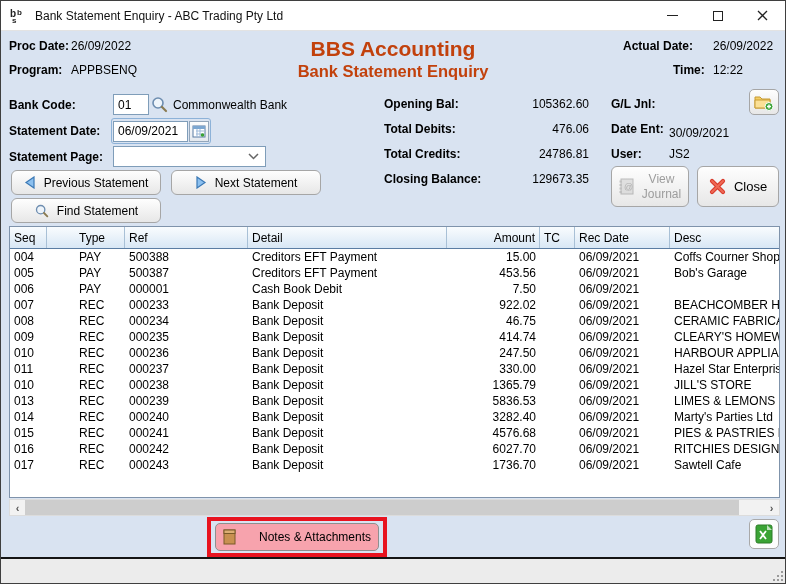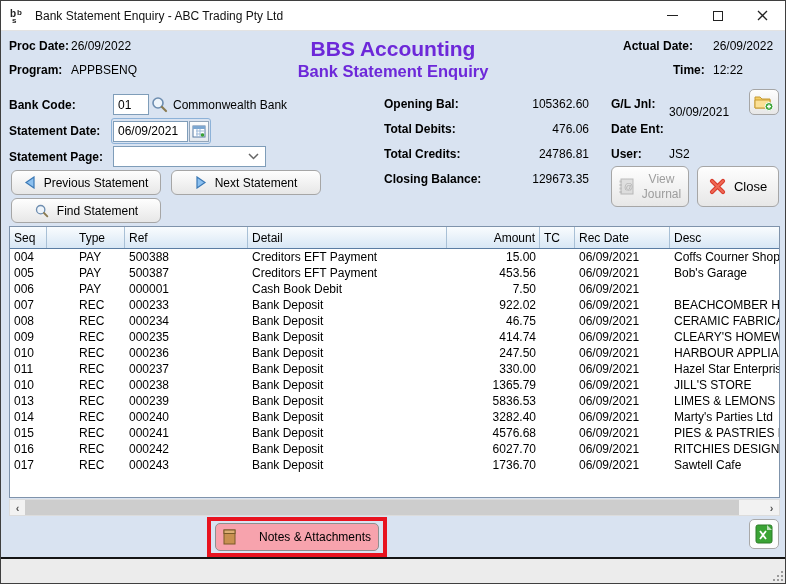--- a/index.html
+++ b/index.html
@@ -12,21 +12,21 @@
   .appicon{width:18px;height:18px;margin-left:8px;display:flex;align-items:center;justify-content:center;}
   .title-text{margin-left:8px;font-size:12px;color:#111;}
   .wincontrols{margin-left:auto;display:flex;height:100%;}
   .winbtn{width:45px;height:100%;display:flex;align-items:center;justify-content:center;}
   .glyph-min{width:11px;height:0;border-top:1px solid #222;}
   .glyph-max{width:10px;height:10px;border:1px solid #222;}
 
   
   .lbl{font-weight:700;font-size:12px;color:#000;}
   .val{font-size:12px;color:#000;}
-  .center-title{position:absolute;left:0;right:0;text-align:center;font-weight:700;color:#6d28d9;}
+  .center-title{position:absolute;left:0;right:0;text-align:center;font-weight:700;color:#c2410c;}
   .t1{top:36px;font-size:21px;}
   .t2{top:61px;font-size:16.5px;}
 
   
   .inputbox{background:#fff;border:1px solid #7f9db9;font-size:12px;color:#000;display:flex;align-items:center;padding:0 4px;}
   .sq-btn{background:linear-gradient(#fdfdfd,#e4e9ef);border:1px solid #93a6ba;display:flex;align-items:center;justify-content:center;}
   .btn{background:linear-gradient(#fefefe,#e7e7e7);border:1px solid #a6a6a6;border-radius:6px;display:flex;align-items:center;justify-content:center;font-size:12px;color:#000;gap:8px;}
   .btn.disabled{color:#9d9d9d;}
   .combo{background:#fff;border:1px solid #7f9db9;display:flex;align-items:center;justify-content:flex-end;padding-right:6px;}
 
@@ -164,21 +164,21 @@
   <div class="abs val" style="left:668px;top:96px;"></div>
   <div class="abs btn" style="left:748px;top:88px;width:30px;height:26px;border-radius:5px;">
     <svg width="20" height="17" viewBox="0 0 20 17">
       <path d="M1 4 L1 14 L16 14 L16 5 L8 5 L6 3 L1 3 Z" fill="#f5cf66" stroke="#c79b33"></path>
       <path d="M1 6 L16 6 L16 14 L1 14 Z" fill="#fbe096" stroke="#c79b33"></path>
       <circle cx="15" cy="12.5" r="4" fill="#3aa335" stroke="#fff"></circle>
       <path d="M15 10.5 L15 14.5 M13 12.5 L17 12.5" stroke="#fff" stroke-width="1.4"></path>
     </svg>
   </div>
   <div class="abs lbl" style="left:610px;top:121px;">Date Ent:</div>
-  <div class="abs val" style="left:668px;top:104px;">30/09/2021</div>
+  <div class="abs val" style="left:668px;top:125px;">30/09/2021</div>
   <div class="abs lbl" style="left:610px;top:146px;">User:</div>
   <div class="abs val" style="left:668px;top:146px;">JS2</div>
 
   <div class="abs btn disabled" style="left:610px;top:165px;width:78px;height:41px;gap:6px;">
     <svg width="17" height="17" viewBox="0 0 17 17" opacity="0.55">
       <rect x="3" y="1" width="12" height="15" fill="#cfcfcf" stroke="#8a8a8a"></rect>
       <rect x="1.5" y="2.5" width="2.5" height="2" fill="#9a9a9a"></rect>
       <rect x="1.5" y="6" width="2.5" height="2" fill="#9a9a9a"></rect>
       <rect x="1.5" y="9.5" width="2.5" height="2" fill="#9a9a9a"></rect>
       <rect x="1.5" y="13" width="2.5" height="2" fill="#9a9a9a"></rect>

